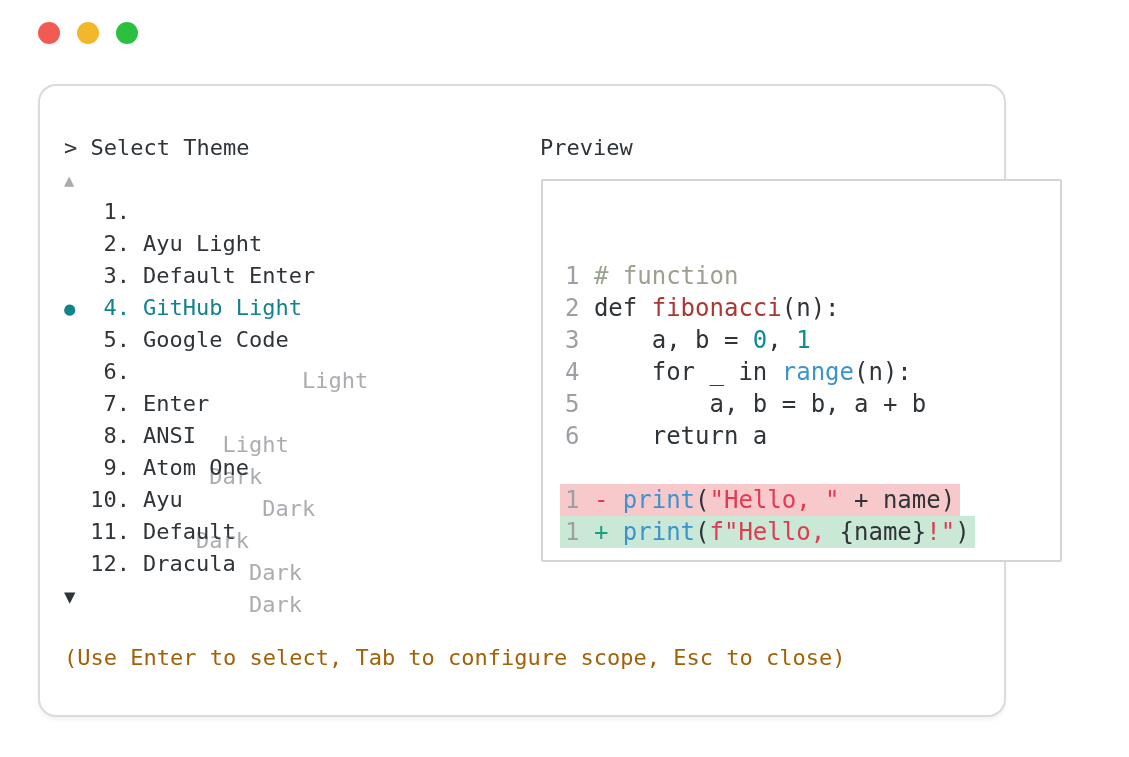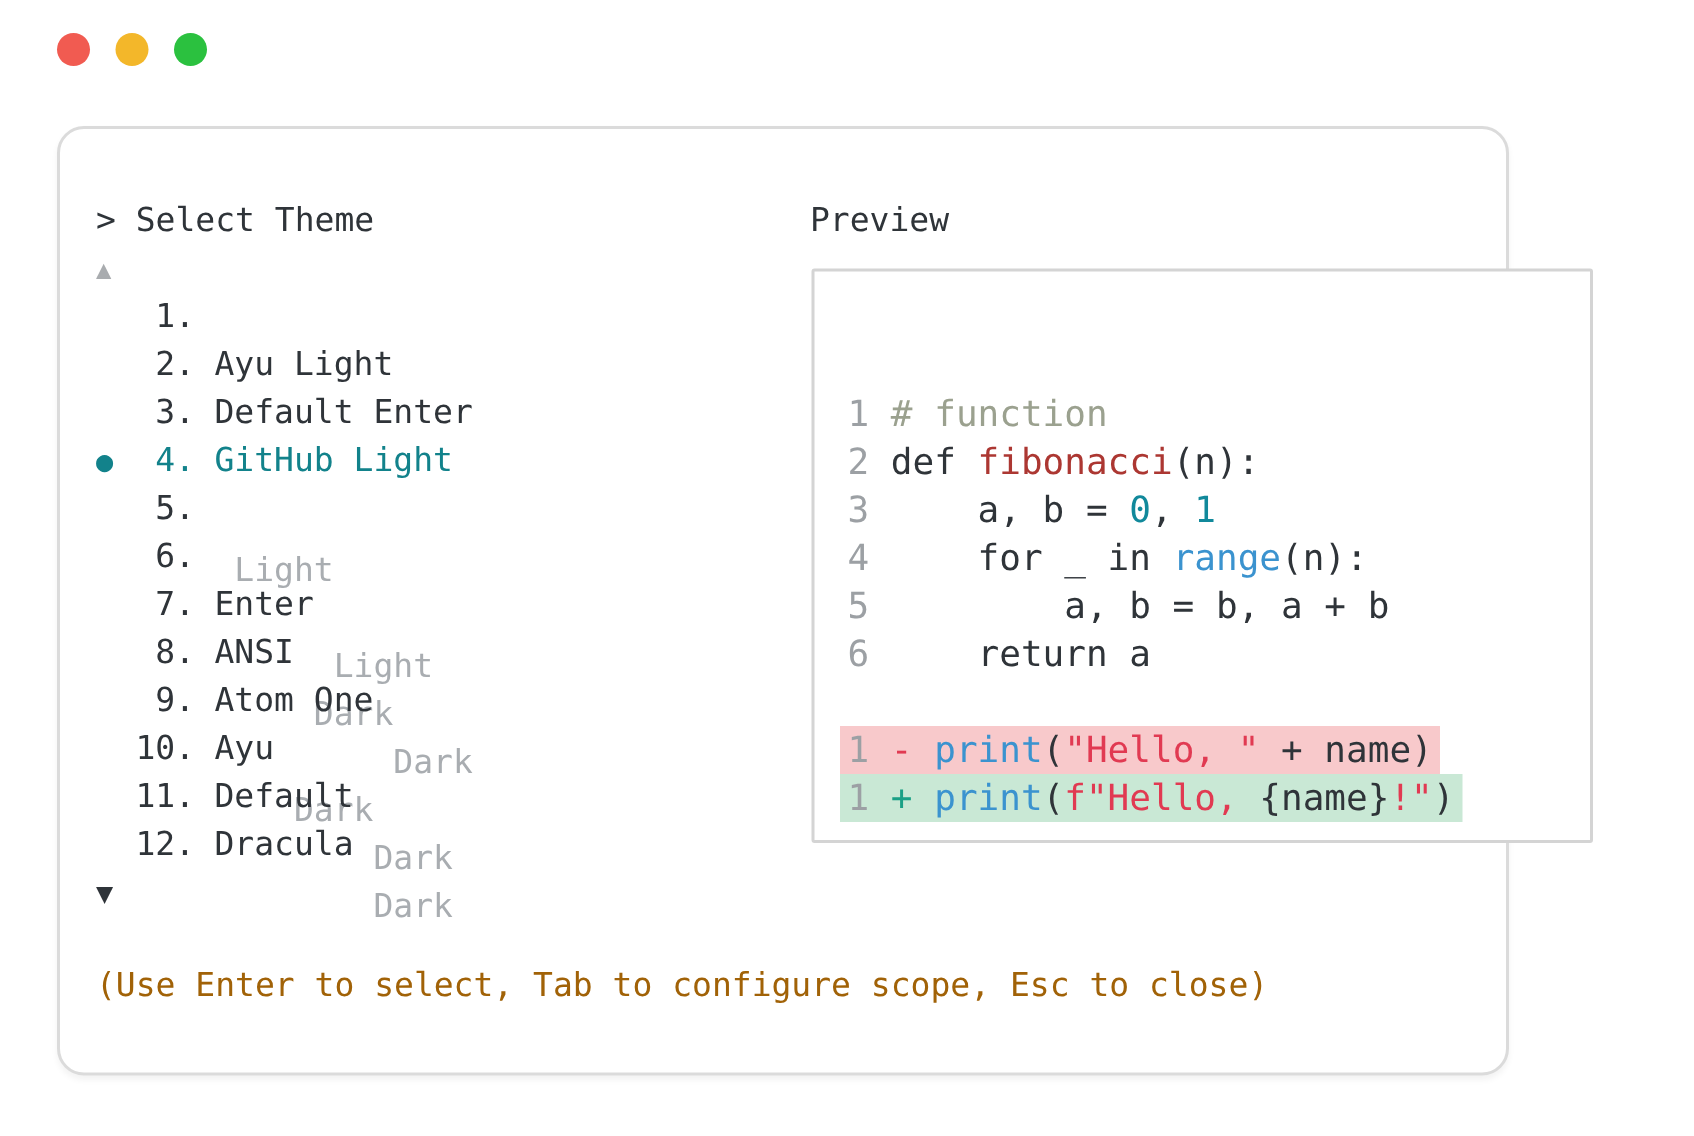--- a/index.html
+++ b/index.html
@@ -57,21 +57,21 @@
 <div class="panel">
   <div class="mono header">&gt; Select Theme</div>
   <div class="mono preview-label">Preview</div>
 
   <div class="scroll-up">▲</div>
   <div class="theme-list" id="theme-list">
       <div class="trow"><span class="marker"></span><span class="tnum">1.</span><span class="tgap"> </span><span class="suffix"></span></div>
       <div class="trow"><span class="marker"></span><span class="tnum">2.</span><span class="tgap"> </span><span class="name">Ayu Light</span><span class="suffix"></span></div>
       <div class="trow"><span class="marker"></span><span class="tnum">3.</span><span class="tgap"> </span><span class="name">Default Enter</span><span class="suffix"></span></div>
       <div class="trow selected"><span class="marker">●</span><span class="tnum">4.</span><span class="tgap"> </span><span class="name">GitHub Light</span><span class="suffix"></span></div>
-      <div class="trow"><span class="marker"></span><span class="tnum">5.</span><span class="tgap"> </span><span class="suffix"> Light</span></div>
+      <div class="trow"><span class="marker"></span><span class="tnum">5.</span><span class="tgap"> </span><span class="name">Google Code</span><span class="suffix"> Light</span></div>
       <div class="trow"><span class="marker"></span><span class="tnum">6.</span><span class="tgap"> </span><span class="suffix"></span></div>
       <div class="trow"><span class="marker"></span><span class="tnum">7.</span><span class="tgap"> </span><span class="name">Enter</span><span class="suffix"> Light</span></div>
       <div class="trow"><span class="marker"></span><span class="tnum">8.</span><span class="tgap"> </span><span class="name">ANSI</span><span class="suffix"> Dark</span></div>
       <div class="trow"><span class="marker"></span><span class="tnum">9.</span><span class="tgap"> </span><span class="name">Atom One</span><span class="suffix"> Dark</span></div>
       <div class="trow"><span class="marker"></span><span class="tnum">10.</span><span class="tgap"> </span><span class="name">Ayu</span><span class="suffix"> Dark</span></div>
       <div class="trow"><span class="marker"></span><span class="tnum">11.</span><span class="tgap"> </span><span class="name">Default</span><span class="suffix"> Dark</span></div>
       <div class="trow"><span class="marker"></span><span class="tnum">12.</span><span class="tgap"> </span><span class="name">Dracula</span><span class="suffix"> Dark</span></div>
     </div>
   <div class="scroll-down">▼</div>
 

